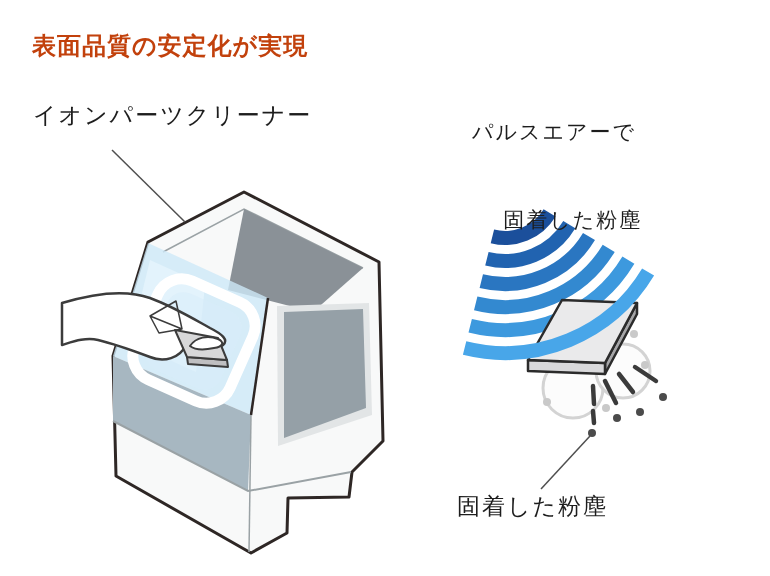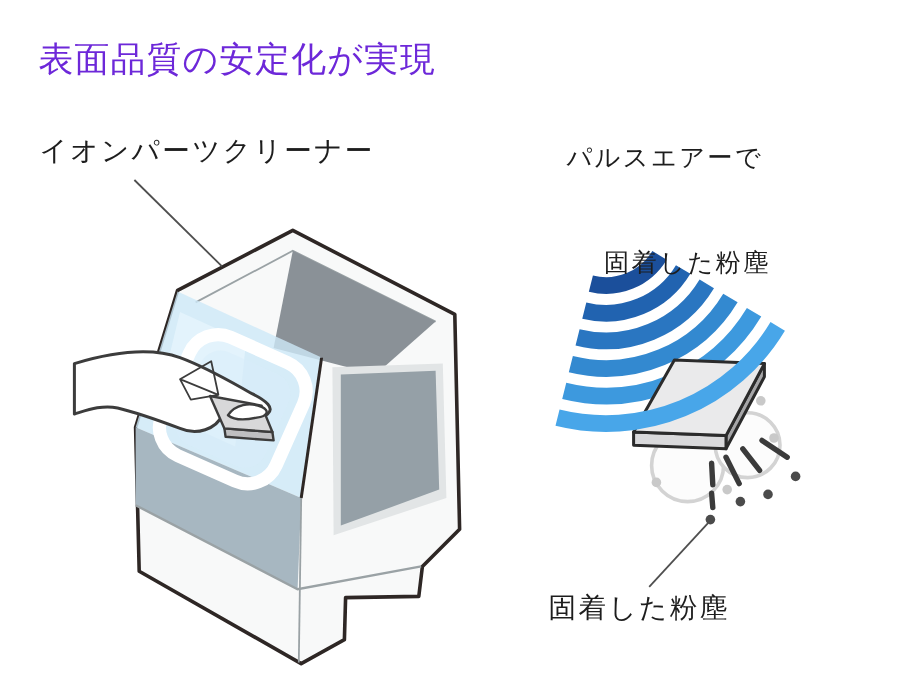--- a/index.html
+++ b/index.html
@@ -2,22 +2,22 @@
 <html><head>
 <meta charset="utf-8">
 <style>
   html,body{margin:0;padding:0;}
   body{
     width:770px;height:576px;background:#ffffff;position:relative;overflow:hidden;
     font-family:"Liberation Sans","DejaVu Sans",sans-serif;color:#1d1d1d;
   }
   .stage{position:absolute;inset:0;width:770px;height:576px;}
   .txt{position:absolute;white-space:pre;}
-  .title{left:32px;top:30px;font-size:29px;font-weight:normal;color:#6d28d9;letter-spacing:1px;}
-  .machine-label{left:33px;top:110px;font-size:23px;letter-spacing:2px;text-align:right;}
+  .title{left:32px;top:30px;font-size:24px;font-weight:bold;color:#c2410c;letter-spacing:1px;}
+  .machine-label{left:33px;top:100px;font-size:23px;letter-spacing:2px;text-align:right;}
   .pulse-label{left:472px;top:110px;font-size:21px;line-height:44px;letter-spacing:2px;}
   .dust-label{left:457px;top:491px;font-size:23px;letter-spacing:2px;}
   svg{position:absolute;left:0;top:0;}
 </style>
 </head>
 <body>
 
 <div class="stage">
 
   <svg width="770" height="576" viewBox="0 0 770 576">

